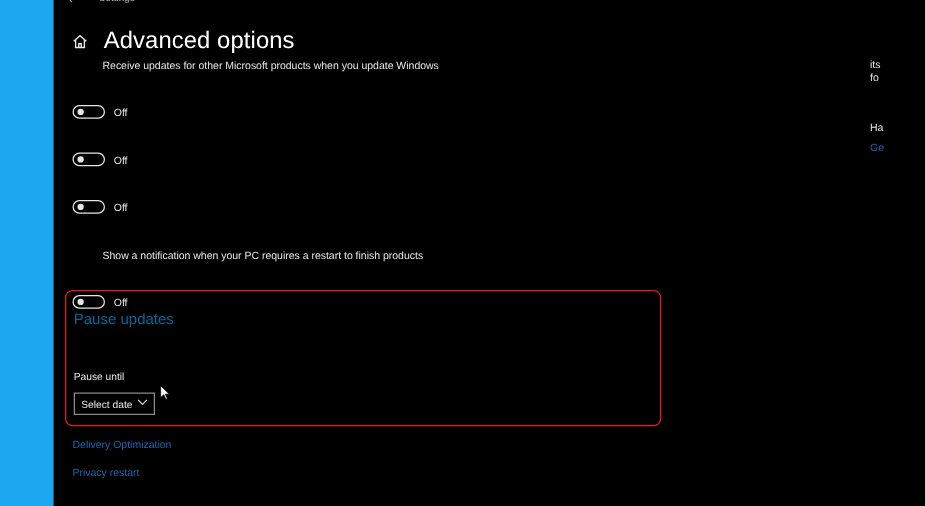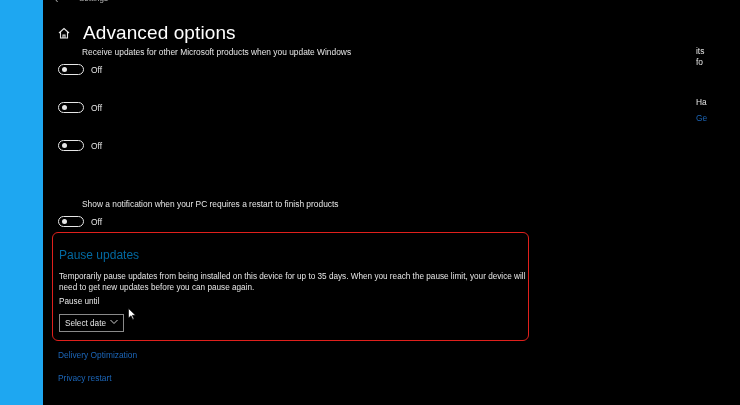--- a/index.html
+++ b/index.html
@@ -7,21 +7,21 @@
   body { position: relative; font-family: "Liberation Sans", sans-serif; color: #fff; }
   .left-panel { position: absolute; left: 0; top: 0; width: 43px; height: 405px; background: #1ea7f1; }
   .main { position: absolute; left: 43px; top: 0; width: 697px; height: 405px; background: #000; }
   .titlebar { position: absolute; left: 0; top: 0; height: 8px; width: 100%; }
   .back-arrow { position: absolute; left: 12px; top: -6px; font-size: 10px; color: #aaa; }
   .titlebar-title { position: absolute; left: 36px; top: -6px; font-size: 8px; color: #bbb; }
   .page-header { position: absolute; left: 14px; top: 22px; display: flex; align-items: center; }
   .home-icon { width: 14px; height: 14px; margin-right: 12px; }
   .page-title { font-size: 19px; color: #fff; font-weight: normal; letter-spacing: 0.1px; }
   .setting-label { position: absolute; left: 15px; font-size: 8.4px; color: #e6e6e6; white-space: nowrap; margin-left: 24px; }
-  .toggle-row { position: absolute; left: 15px; display: flex; align-items: center; }
+  .toggle-row { position: absolute; left: 15px; display: flex; align-items: center; margin-top: 20px; }
   .toggle { width: 26px; height: 11px; border: 1.5px solid #e6e6e6; border-radius: 6px; position: relative; cursor: pointer; }
   .toggle .knob { position: absolute; left: 2.5px; top: 1.5px; width: 5px; height: 5px; border-radius: 50%; background: #e6e6e6; }
   .toggle-state { font-size: 8.4px; color: #e6e6e6; margin-left: 7px; }
   .section-title { position: absolute; left: 15px; font-size: 12.5px; color: #fff; }
   .pause-box { position: absolute; left: 9px; top: 232px; width: 477px; height: 109px; border: 1.5px solid #e0201c; border-radius: 6px; }
   .pause-title { position: absolute; left: 6px; top: 15px; font-size: 12px; color: #0369a1; }
   .pause-desc { position: absolute; left: 6px; top: 39px; width: 470px; font-size: 8.2px; color: #e6e6e6; line-height: 10.5px; }
   .pause-until { position: absolute; left: 6px; top: 64px; font-size: 8.2px; color: #e6e6e6; }
   .date-select { position: absolute; left: 6px; top: 81px; width: 65px; height: 18px; border: 1.5px solid #8a8a8a; display: flex; align-items: center; padding-left: 5px; font-size: 8.2px; color: #e6e6e6; cursor: pointer; }
   .chevron-down-icon { position: absolute; right: 5px; top: 4px; width: 8px; height: 6px; }
@@ -73,21 +73,20 @@
   <div class="setting-label" style="top:199px">Show a notification when your PC requires a restart to finish products</div>
   <div class="toggle-row" style="top:216px">
     <div class="toggle">
         <span class="knob"></span>
       </div>
     <span class="toggle-state">Off</span>
   </div>
 
   <div class="pause-box">
     <div class="pause-title">Pause updates</div>
-    <div class="pause-desc">Temporarily pause updates from being installed on this device for up to 35 days. When you reach the pause limit, your device will need to get new updates before you can pause again.</div>
     <div class="pause-until">Pause until</div>
     <div class="date-select">
       <span>Select date</span>
       <svg class="chevron-down-icon" viewBox="0 0 8 6">
         <path d="M0.5 1 L4 4.5 L7.5 1" fill="none" stroke="#cfcfcf" stroke-width="1"></path>
       </svg>
     </div>
   </div>
 
   <svg class="cursor-icon" viewBox="0 0 8 12">

